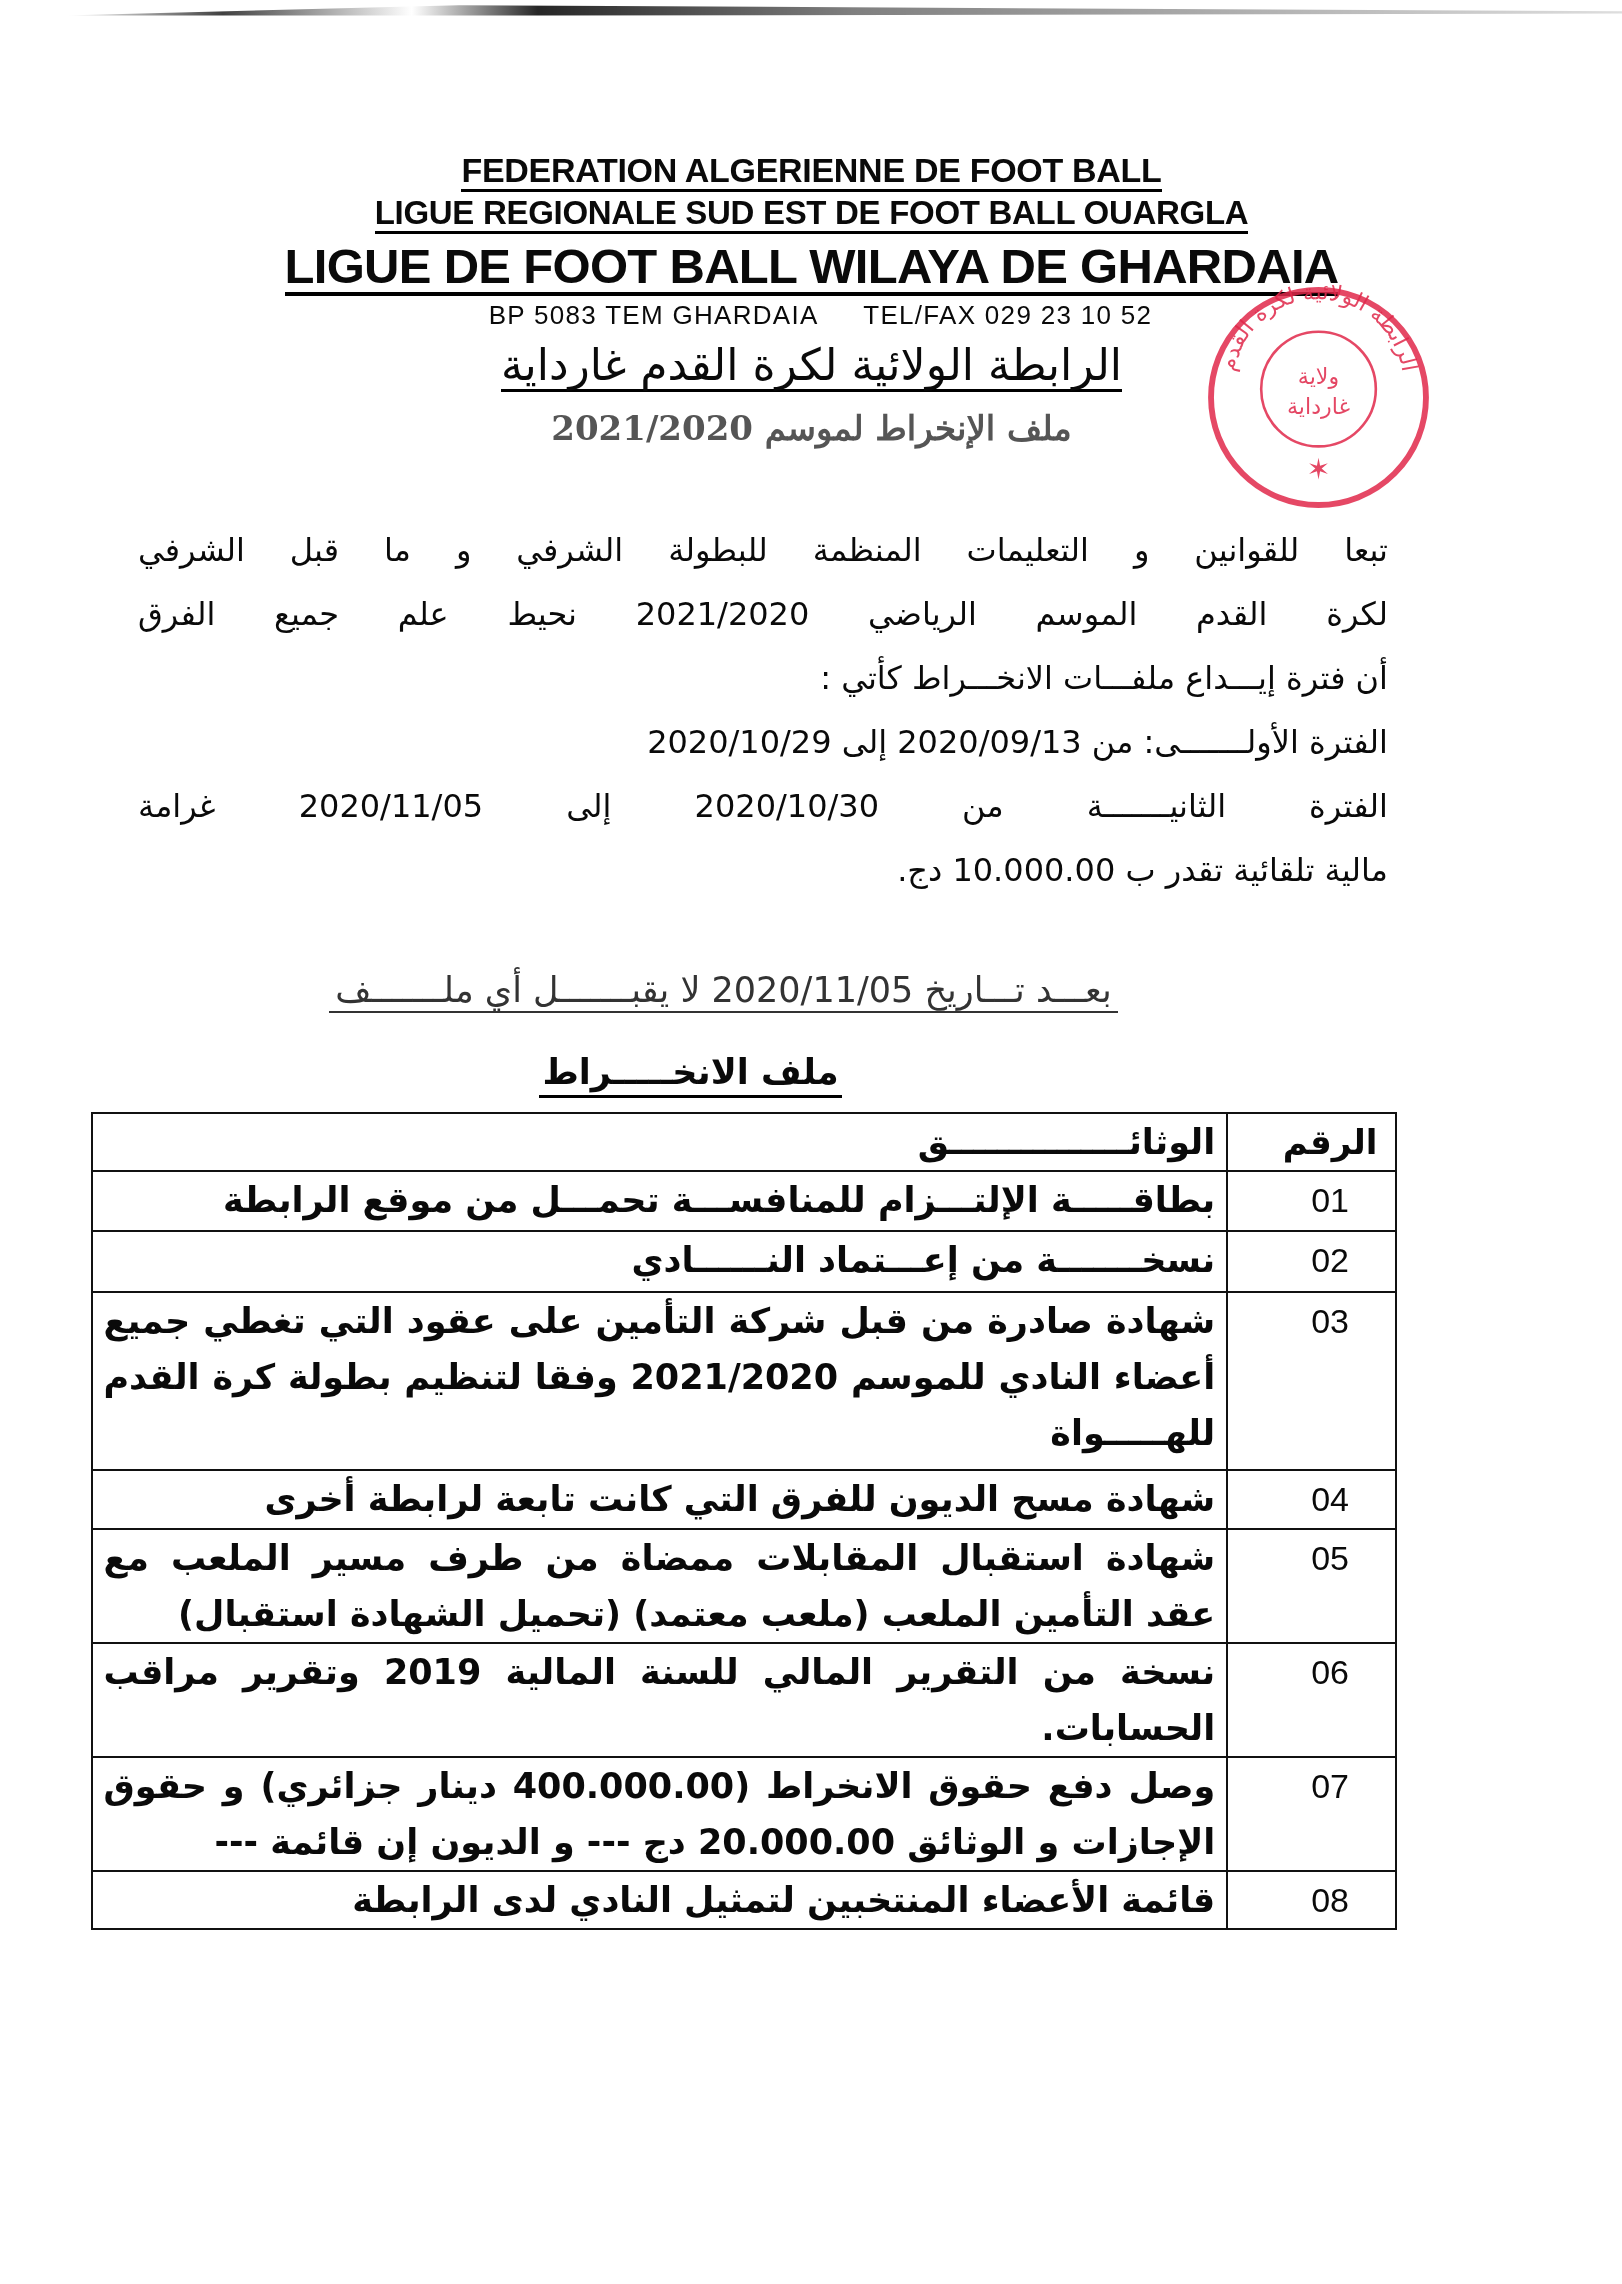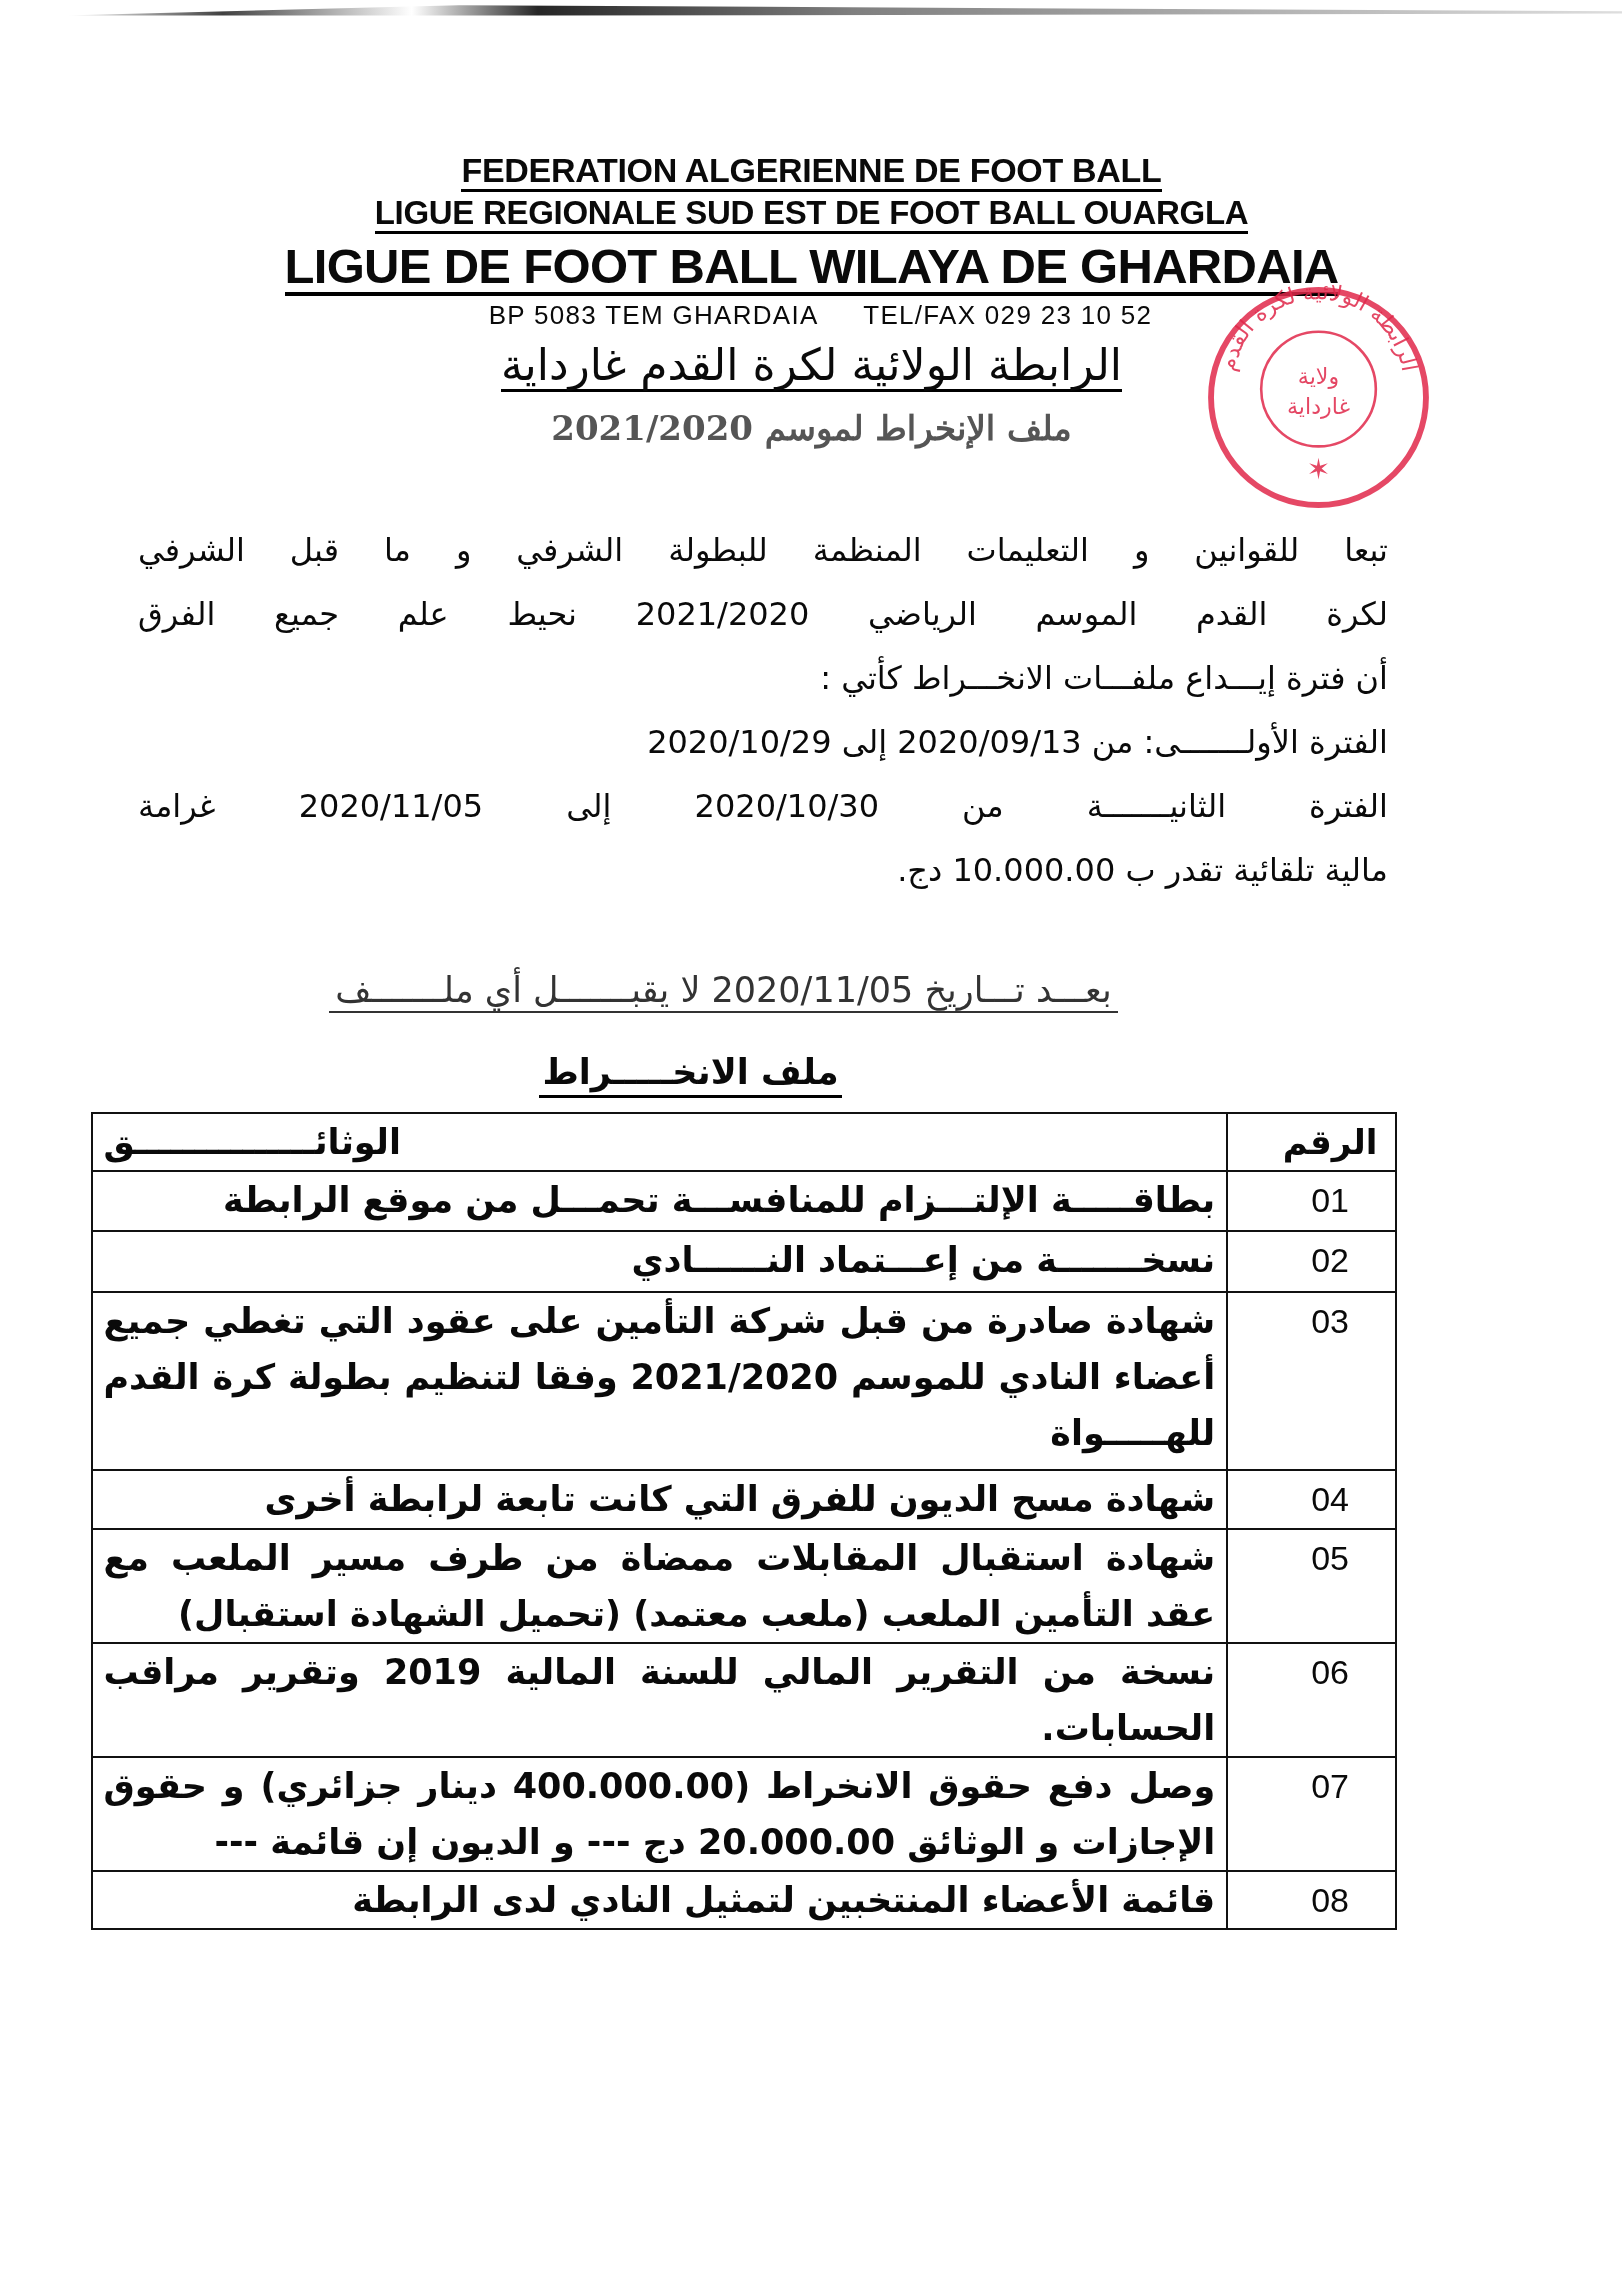--- a/index.html
+++ b/index.html
@@ -49,21 +49,21 @@
   table.docs {
     position: absolute; left: 91px; top: 1112px; width: 1306px; border-collapse: collapse;
     direction: rtl; table-layout: fixed;
   }
   table.docs td, table.docs th {
     border: 2px solid #111; padding: 0 10.4px; vertical-align: top;
     font-family: "DejaVu Sans", sans-serif; font-size: 35px; font-weight: bold; text-align: right; line-height: 56px;
   }
   table.docs .num { width: 109px; text-align: center; font-family: "Liberation Sans", sans-serif; font-weight: normal; font-size: 34px; padding-left: 48px; }
   table.docs th.num { font-family: "DejaVu Sans", sans-serif; font-weight: bold; }
-  table.docs th.docs-h { text-align: left; }
+  table.docs th.docs-h { text-align: right; }
   table.docs td.desc { text-align: justify; text-align-last: right; }
 </style>
 </head>
 <body>
 
 <div class="scan-fold"></div>
 
 <div class="hdr h1"><span class="u">FEDERATION ALGERIENNE DE FOOT BALL</span></div>
 <div class="hdr h2"><span class="u">LIGUE REGIONALE SUD EST DE FOOT BALL OUARGLA</span></div>
 <div class="hdr h3"><span class="u">LIGUE DE FOOT BALL WILAYA DE GHARDAIA</span></div>

